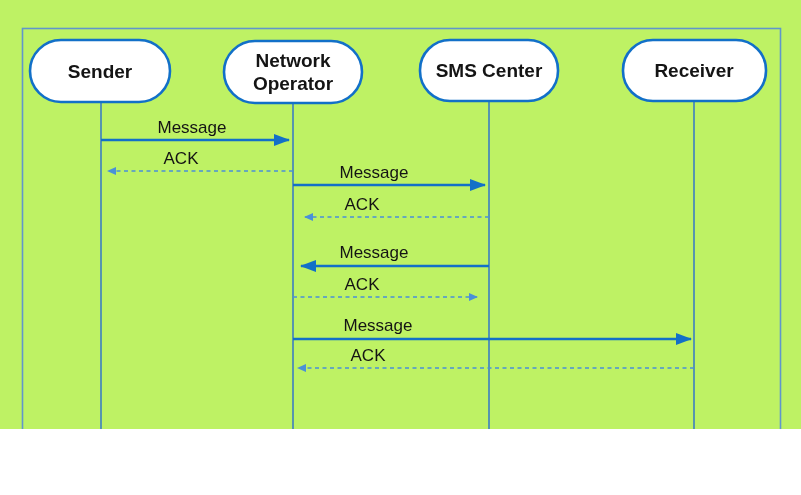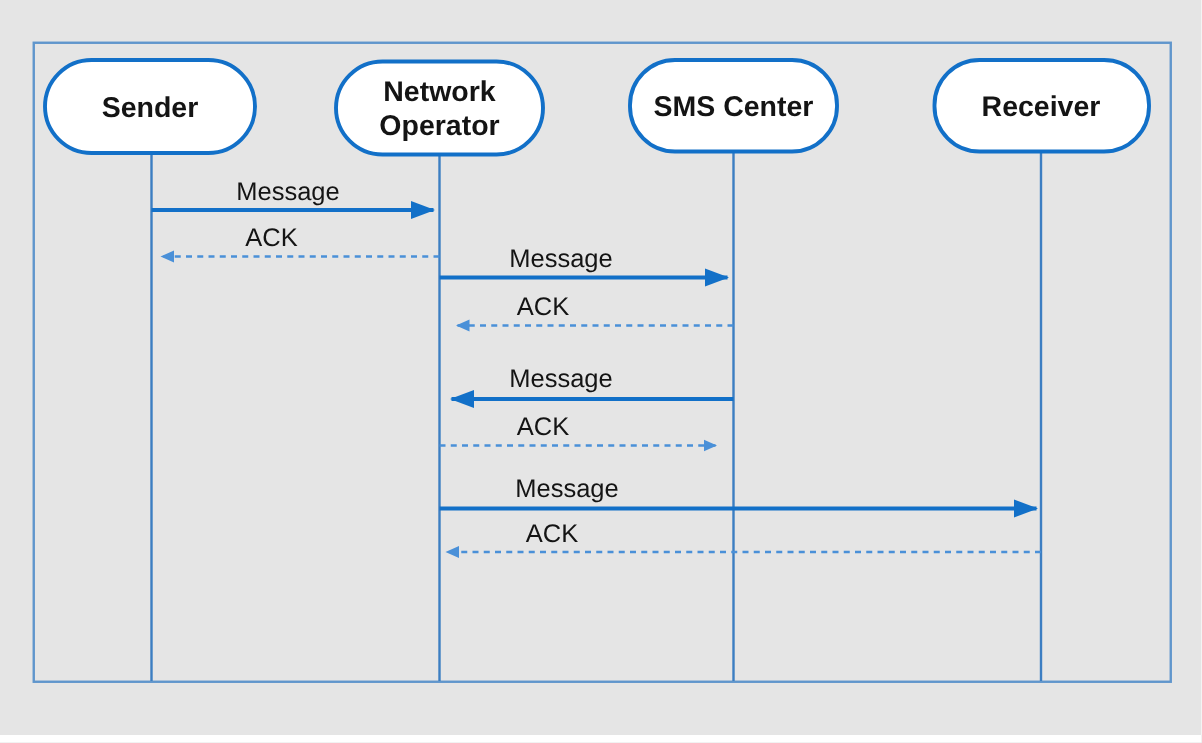--- a/index.html
+++ b/index.html
@@ -3,22 +3,22 @@
 <meta charset="utf-8">
 <style>
   html, body {
     margin: 0;
     padding: 0;
     background: #ffffff;
   }
   .stage {
     position: relative;
     width: 801px;
-    height: 490px;
-    background: #e5e5e5;
+    height: 429px;
+    background: #bef264;
     font-family: "Liberation Sans", sans-serif;
   }
   svg { display: block; }
 
   .frame {
     fill: none;
     stroke: #6096cc;
     stroke-width: 1.6;
   }
   .actor-box {

